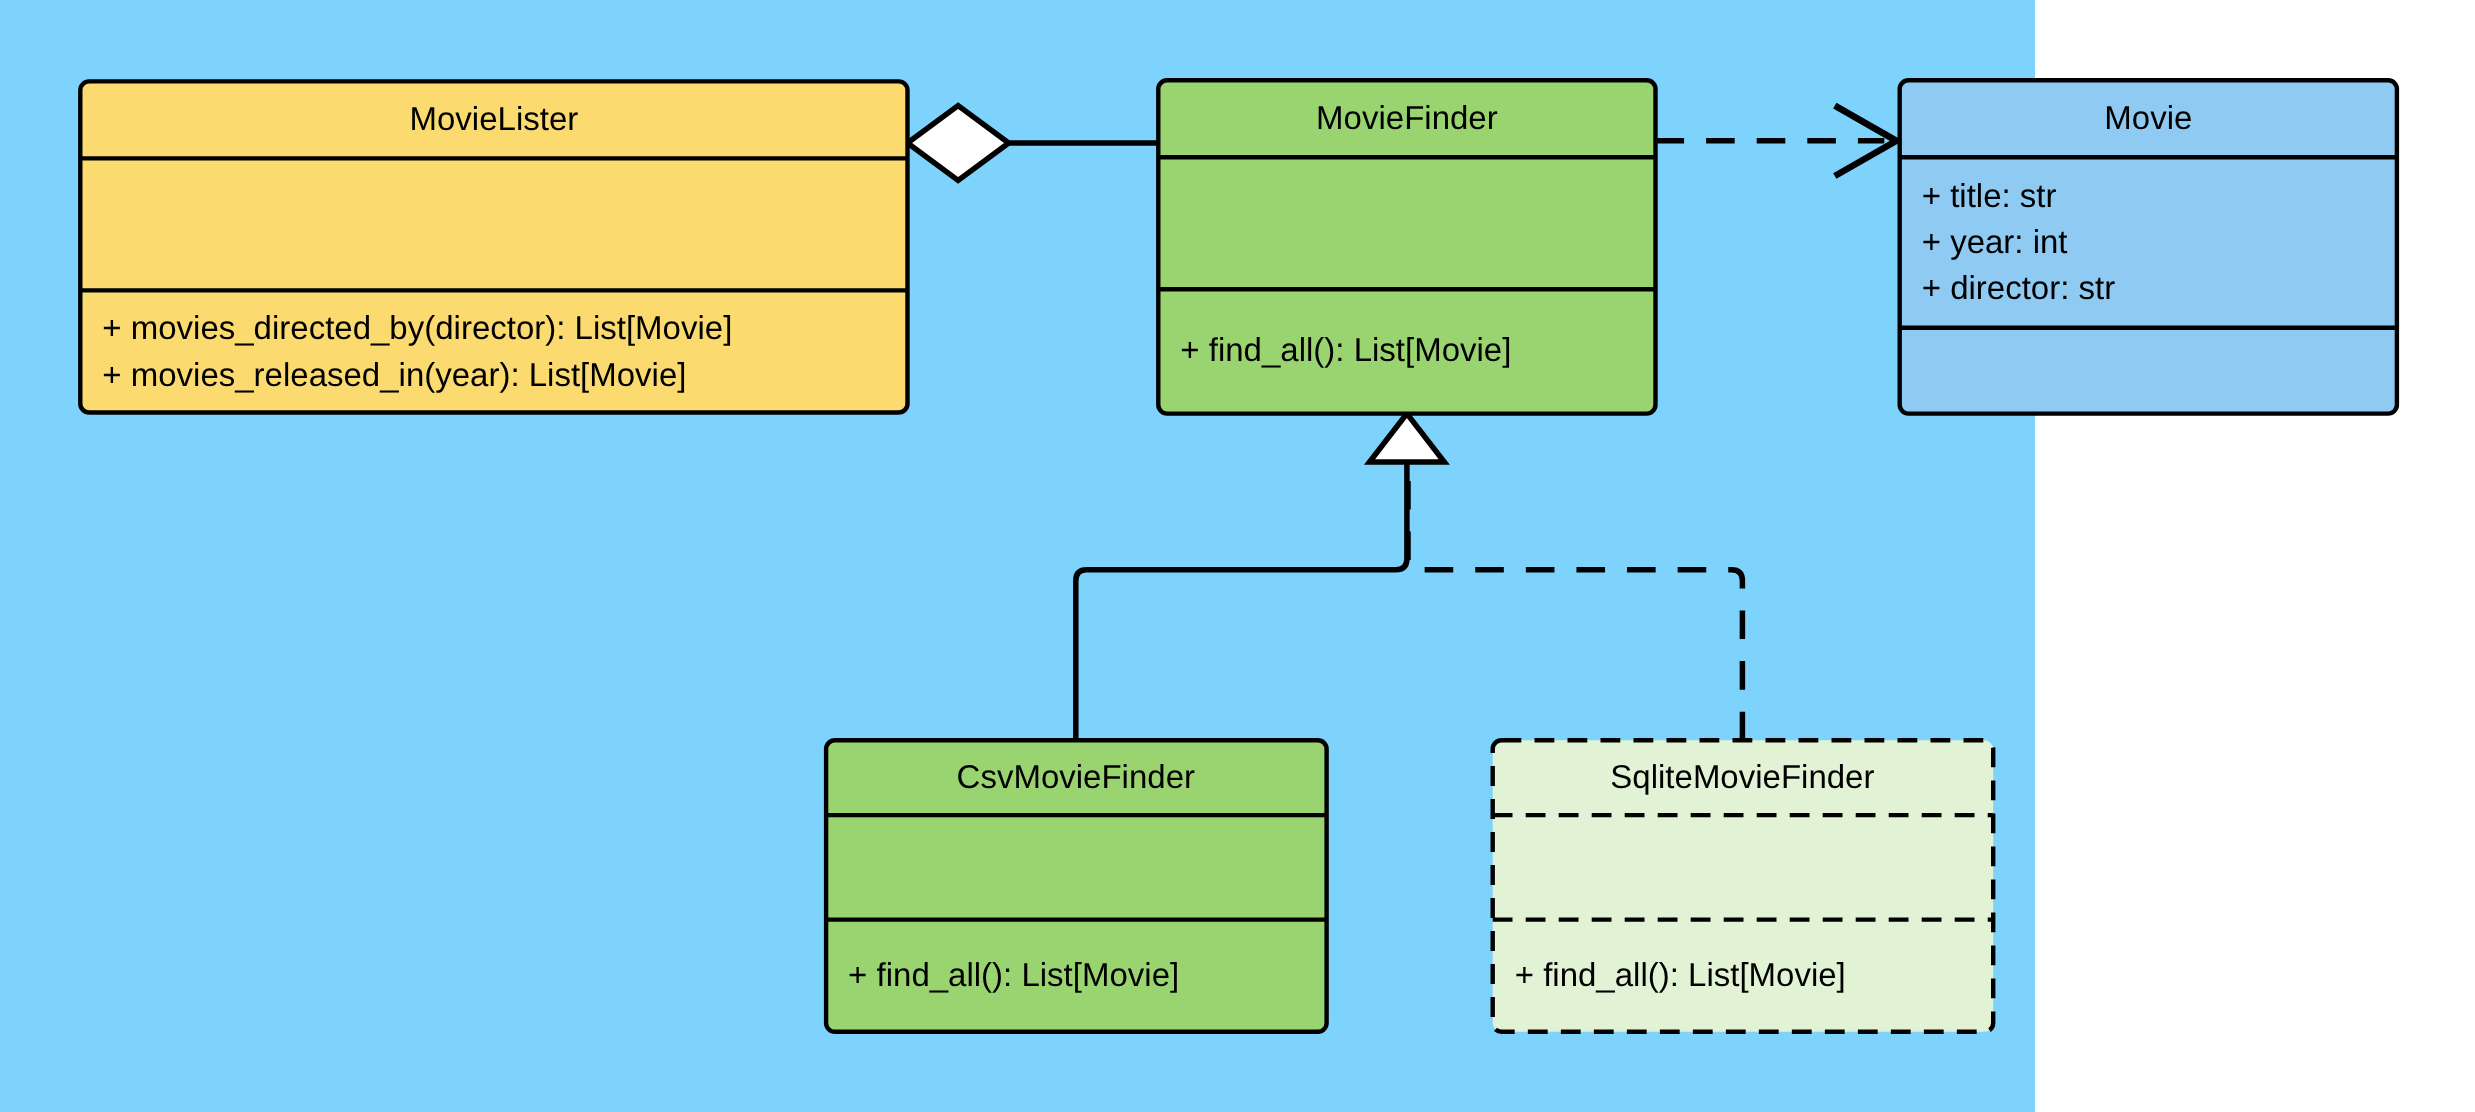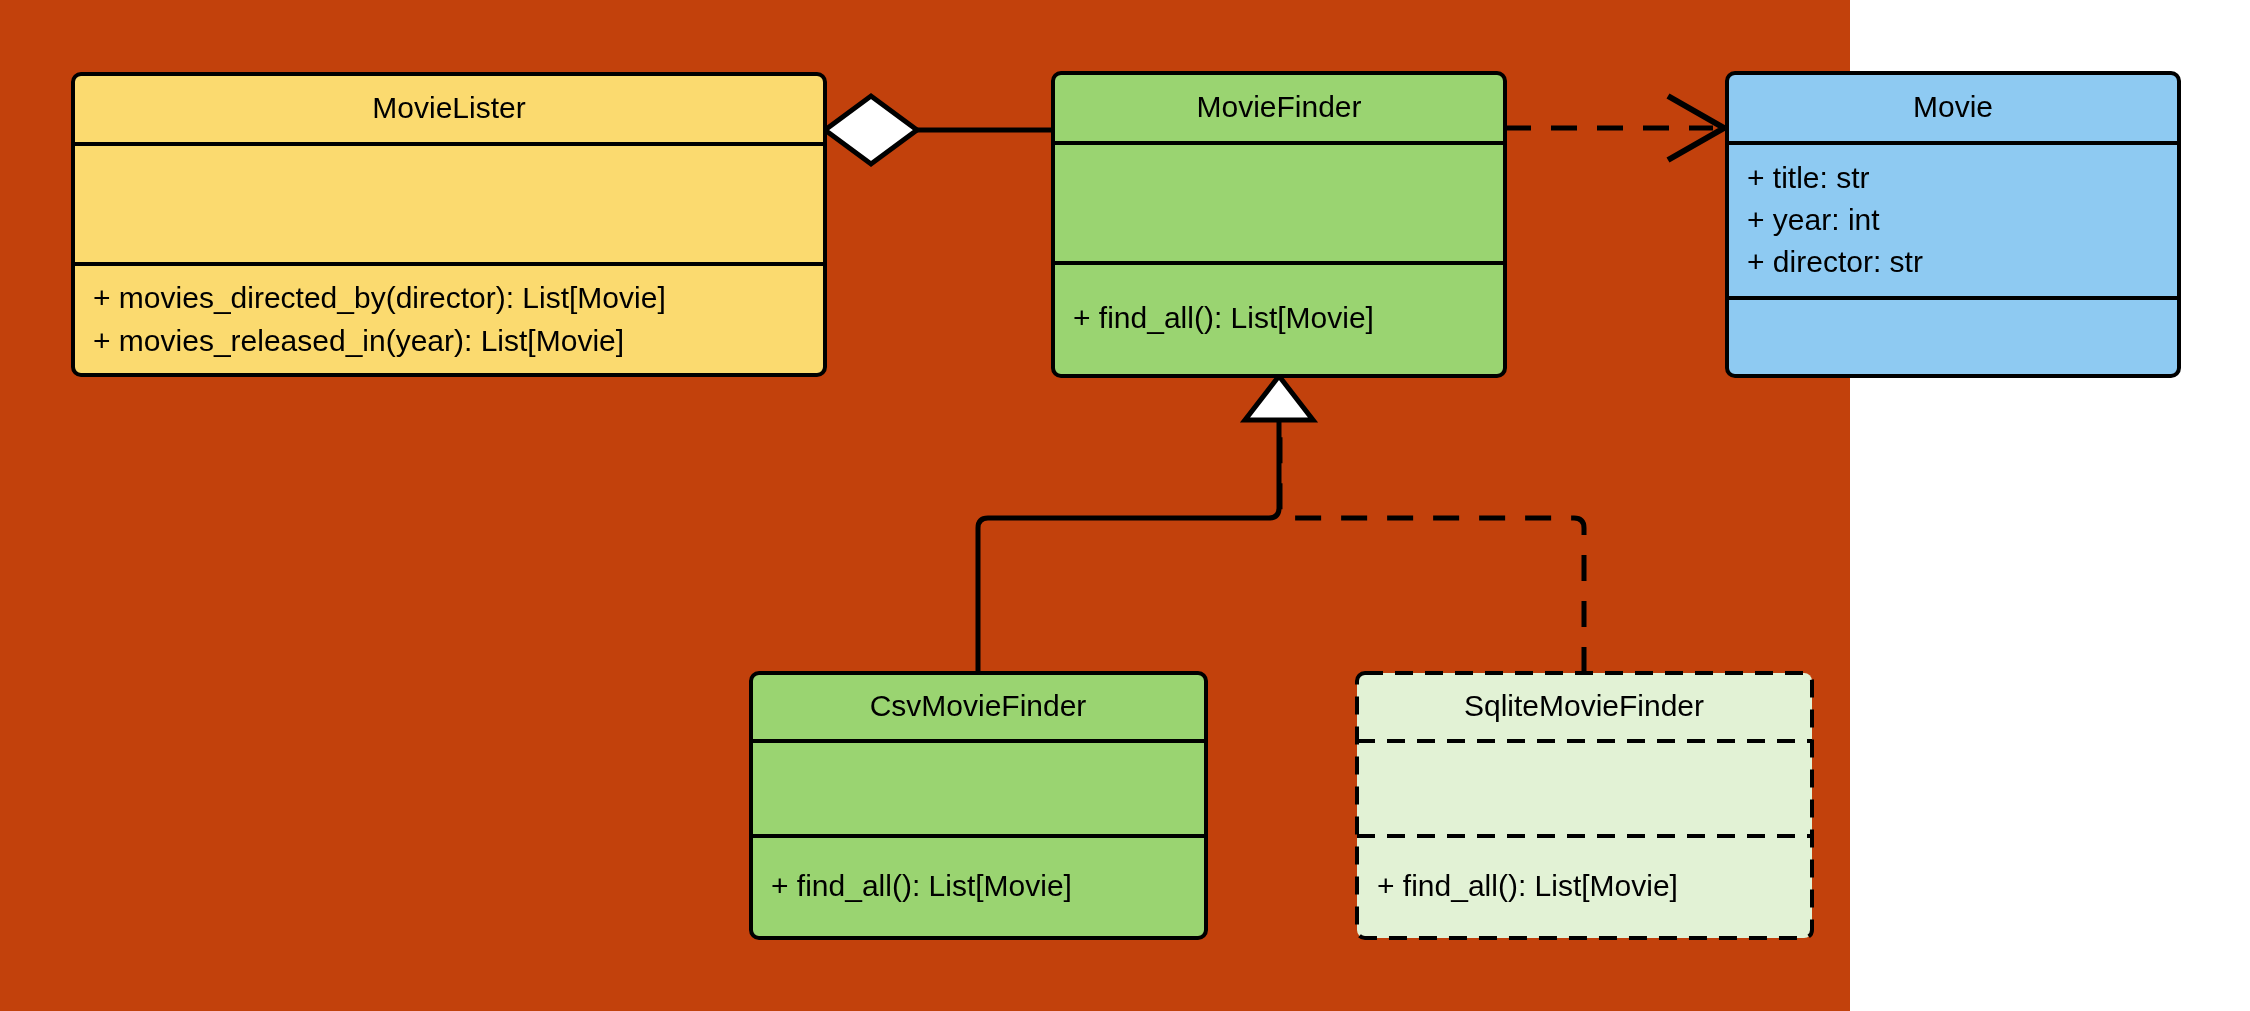--- a/index.html
+++ b/index.html
@@ -11,21 +11,21 @@
   body {
     width: 2250px;
     height: 1011px;
     font-family: "Liberation Sans", sans-serif;
     overflow: hidden;
   }
   #diagram-root {
     position: relative;
     width: 1850px;
     height: 1011px;
-    background: #c2410c;
+    background: #7dd3fc;
     text-align: center;
   }
   svg.uml-canvas {
     display: block;
     width: 2250px;
     height: 1011px;
   }
   .cls-box {
     stroke: #000000;
     stroke-width: 4;

